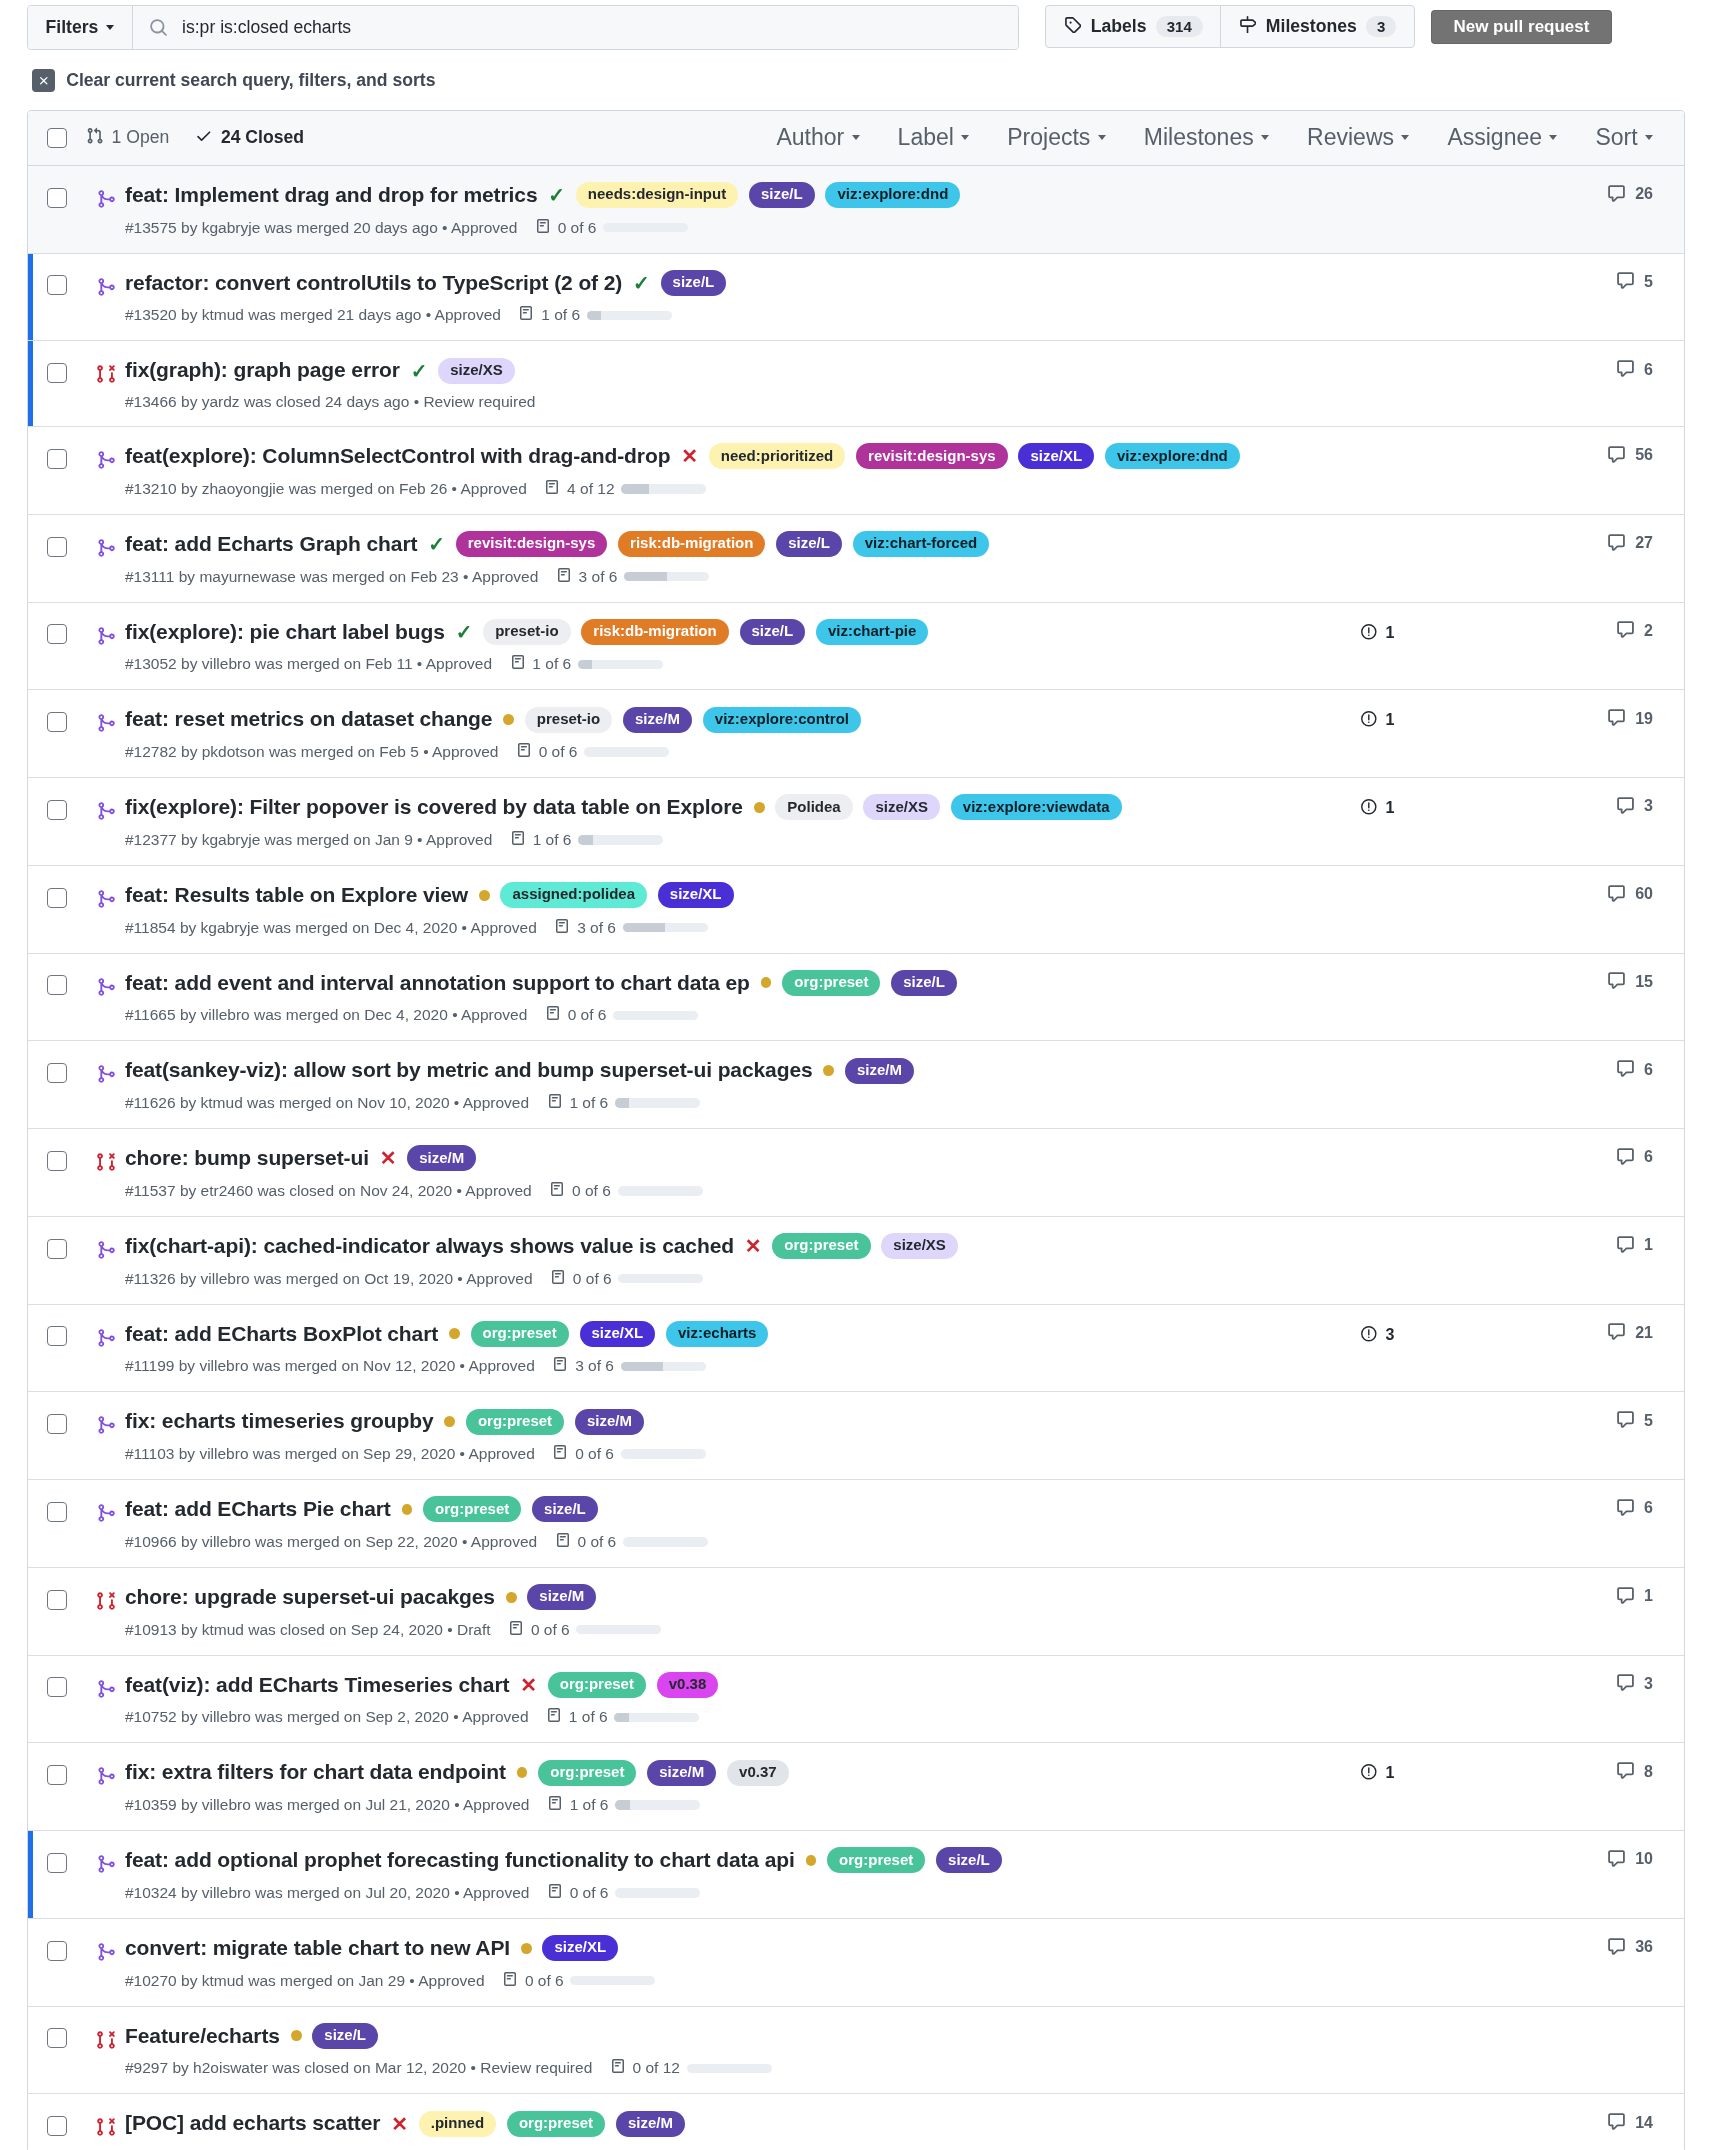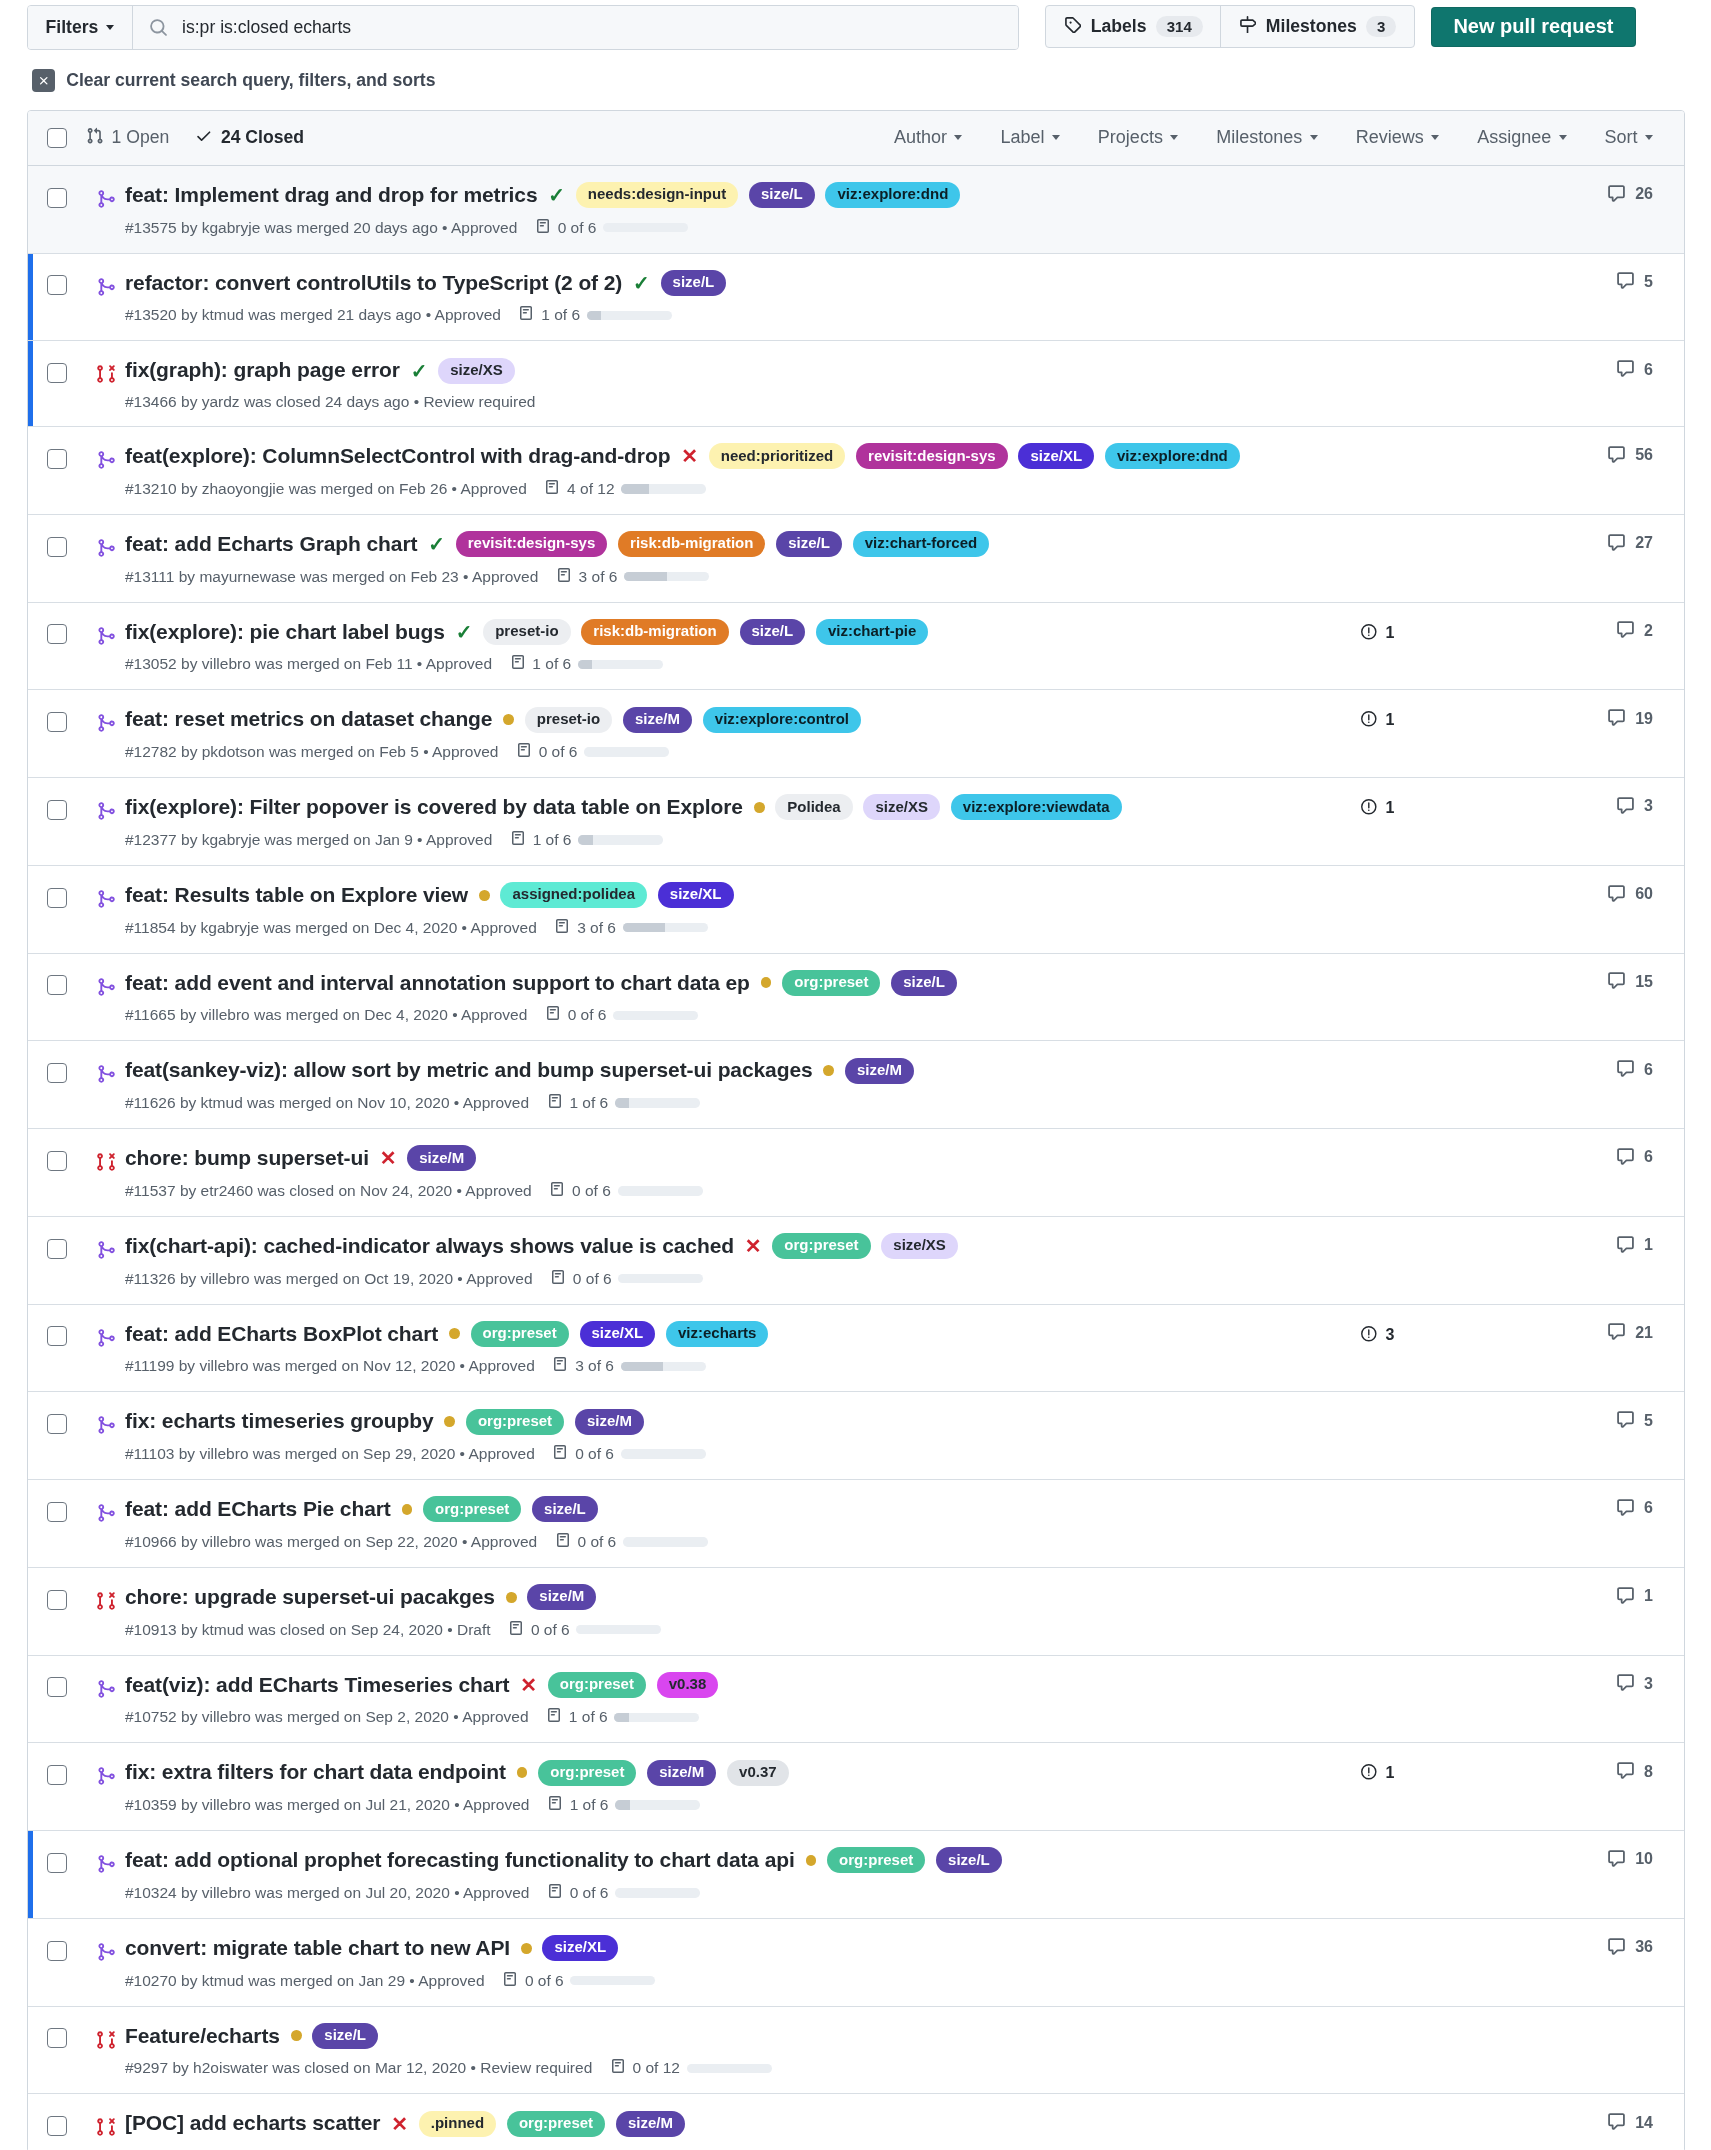--- a/index.html
+++ b/index.html
@@ -46,23 +46,23 @@
   .seg-item {
     display:flex; align-items:center; gap:9.5px; padding:0 17.6px;
     font-size:17.6px; font-weight:600; color:#24292f; cursor:pointer; white-space:nowrap;
   }
   .seg-item + .seg-item { border-left:0.7px solid #d0d7de; }
   .counter {
     background:#e7eaee; border-radius:13.5px; padding:2px 10.8px;
     font-size:15px; font-weight:600; color:#24292f;
   }
   .newpr {
-    background:#0f766e; color:#fff; border:0.7px solid rgba(27,31,36,.15);
-    border-radius:4px; height:40px; display:flex;align-items:center;
-    padding: 0 21.6px; font-size:20px; font-weight:600; cursor:pointer; white-space:nowrap;
+    background:#737373; color:#fff; border:0.7px solid rgba(27,31,36,.15);
+    border-radius:4px; height:34px; display:flex;align-items:center;
+    padding: 0 21.6px; font-size:17px; font-weight:600; cursor:pointer; white-space:nowrap;
   }
 
   
   .clearrow { display:flex; align-items:center; gap:10.8px; margin: 19px 0 17.6px 5.4px; cursor:pointer; }
   .clear-x {
     width:23px;height:23px;border-radius:4px;background:#57606a;
     display:flex;align-items:center;justify-content:center;flex:0 0 auto;
   }
   .clear-label { font-size:17.6px; font-weight:700; color:#404854; }
 
@@ -75,21 +75,21 @@
   .cbcell { width:58px; display:flex; align-items:center; justify-content:center; flex:0 0 58px; }
   .cb {
     width:20px;height:20px;border:1.4px solid #6e7781;border-radius:4px;background:#fff;
     display:inline-block; cursor:pointer;
   }
   .head-left { display:flex; align-items:center; gap:26px; }
   .statechip { display:flex; align-items:center; gap:8px; font-size:17.6px; cursor:pointer; }
   .statechip.open { color:#57606a; font-weight:400; }
   .statechip.closed { color:#24292f; font-weight:600; }
   .head-right { margin-left:auto; display:flex; align-items:center; gap:38px; padding-right:31px; }
-  .dropdown { display:flex; align-items:center; gap:7.4px; font-size:18px; color:#57606a; cursor:pointer; white-space:nowrap;}
+  .dropdown { display:flex; align-items:center; gap:7.4px; font-size:23px; color:#57606a; cursor:pointer; white-space:nowrap;}
 
   
   .row { display:flex; position:relative; border-bottom:0.7px solid #d8dee4; background:#fff; }
   .row.highlight { background:#f6f8fa; }
   .row.accent::before {
     content:""; position:absolute; left:0; top:0; bottom:0; width:5.4px; background:#1f6feb;
   }
   .row:last-child { border-bottom:0; }
   .rowcb { flex:0 0 58px; display:flex; justify-content:center; padding-top: 21.6px; }
   .prmark { flex:0 0 39px; padding-top: 23px; display:flex; justify-content:center; }

